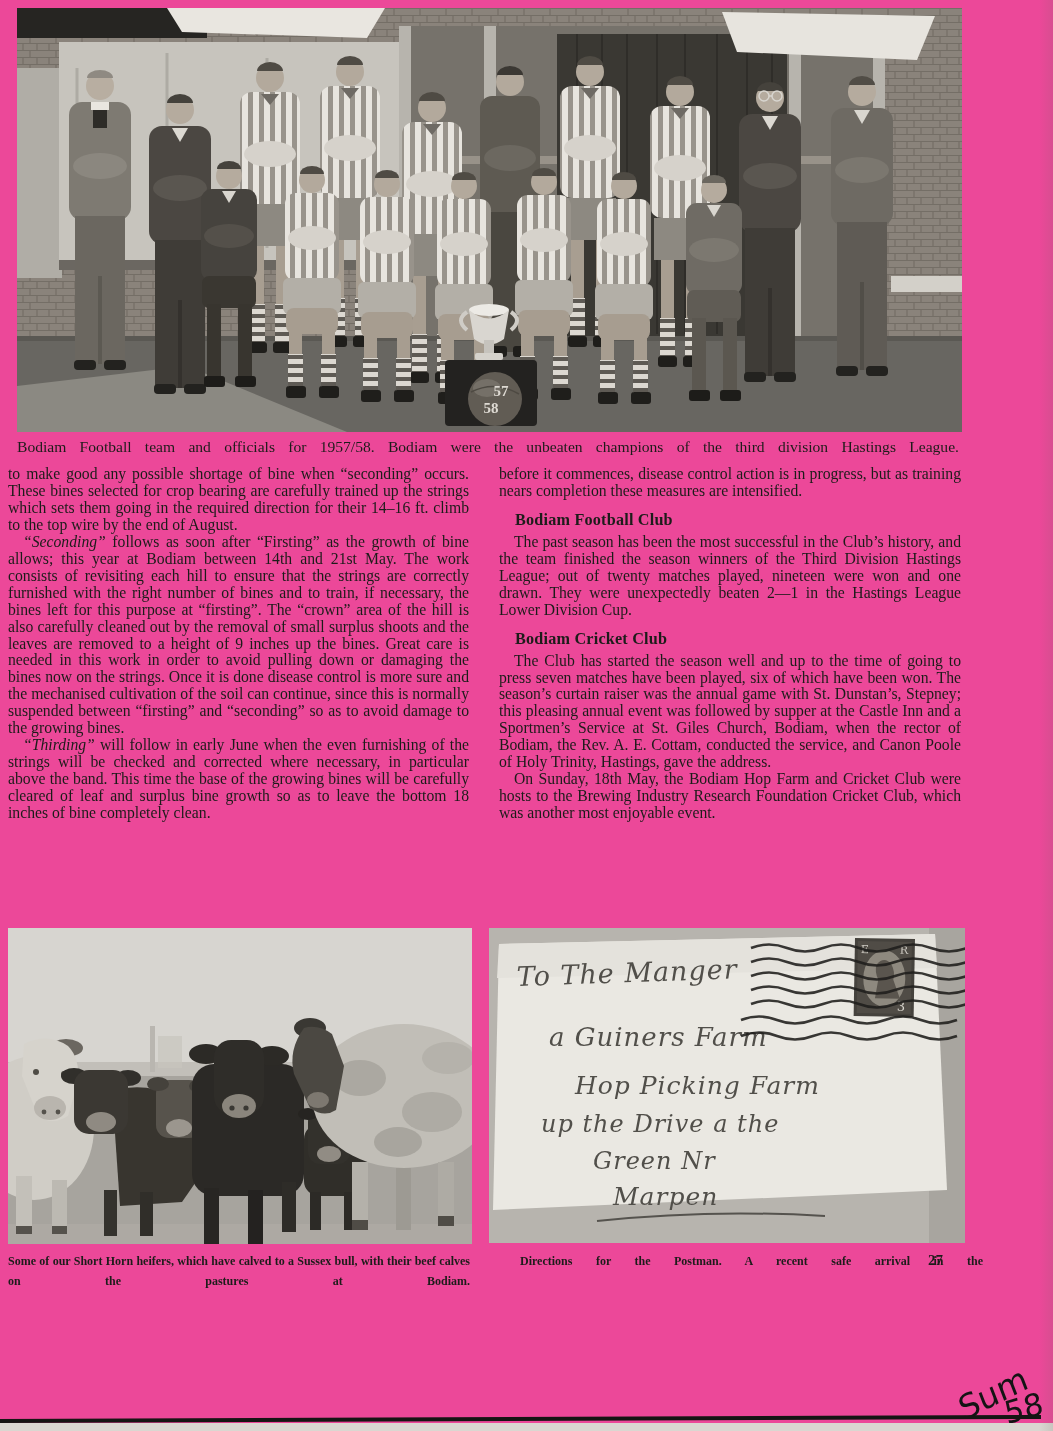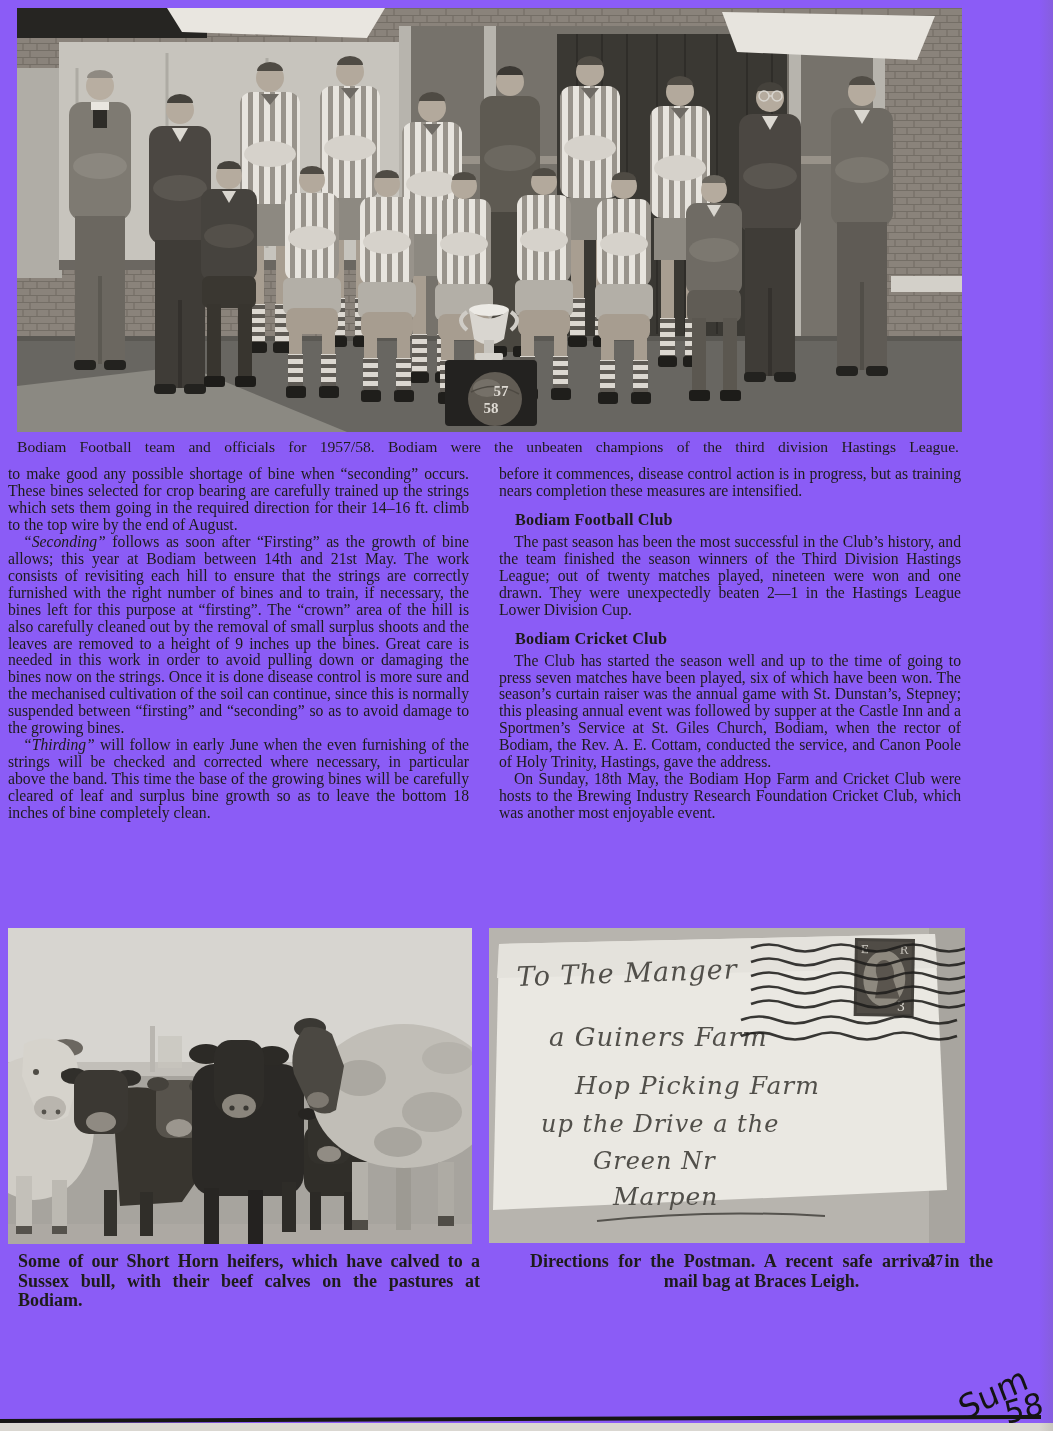--- a/index.html
+++ b/index.html
@@ -1,18 +1,18 @@
 <!DOCTYPE html>
 <html><head>
 <meta charset="utf-8">
 <style>
   html,body{margin:0;padding:0;background:#dedbd4;}
   .page{
     position:relative;width:1053px;height:1431px;margin:0 auto;
-    background:#8b5cf6;overflow:hidden;
+    background:#ec4899;overflow:hidden;
     font-family:"Liberation Serif","DejaVu Serif",serif;color:#1d1c1a;
   }
   .abs{position:absolute;}
   .photo svg{display:block;width:100%;height:100%;}
   
   .team-caption{
     left:17px;top:436px;width:942px;
     font-weight:normal;font-size:15.6px;line-height:21px;
     text-align:justify;text-align-last:justify;
   }
@@ -22,21 +22,21 @@
   .col-right{left:499px;width:462px;}
   .col p{margin:0;padding:0;}
   .col p.ind{text-indent:15px;}
   .col p.stretch-last{text-align-last:justify;}
   .col .ital{font-style:italic;}
   .col h3{
     margin:12px 0 5px 16px;font-size:16.2px;font-weight:bold;
     text-align:left;letter-spacing:.2px;
   }
   
-  .cap{font-weight:bold;font-size:18px;line-height:19.5px;margin-left:10px;}
+  .cap{font-weight:bold;font-size:12px;line-height:19.5px;}
   .cap-left{left:8px;top:1252px;width:462px;text-align:justify;text-align-last:justify;}
   .cap-right{left:520px;top:1252px;width:463px;}
   .cap-right .l1{text-align:justify;text-align-last:justify;}
   .cap-right .l2{text-align:center;}
   .page-number{left:928px;top:1252px;font-weight:bold;font-size:15px;}
   
   .hand{font-family:"DejaVu Sans",sans-serif;color:#141414;}
   .hand-sum{left:956px;top:1374px;font-size:33px;transform:rotate(-27deg) skewX(-6deg);}
   .hand-58{left:1004px;top:1390px;font-size:31px;transform:rotate(-16deg) skewX(-4deg);}
   
@@ -368,21 +368,20 @@
         <path d="M262,76 q18,-7 36,0 t36,0 t36,0 t36,0 t36,0 t36,0"></path>
         <path d="M252,92 q18,-7 36,0 t36,0 t36,0 t36,0 t36,0 t36,0"></path>
         <path d="M252,108 q18,-7 36,0 t36,0 t36,0 t36,0 t36,0 t36,0"></path>
       </g>
     </svg>
   </div>
 
   <div class="abs cap cap-left">Some of our Short Horn heifers, which have calved to a Sussex bull, with their beef calves on the pastures at Bodiam.</div>
   <div class="abs cap cap-right">
     <div class="l1">Directions for the Postman.  A recent safe arrival in the</div>
-    <div class="l2">mail bag at Braces Leigh.</div>
   </div>
 
   <div class="abs page-number">27</div>
 
   <span class="abs hand hand-sum">Sum</span>
   <span class="abs hand hand-58">58</span>
 
   <div class="abs bottom-strip"></div>
   <div class="abs bottom-line"></div>
   <div class="abs right-edge"></div>

